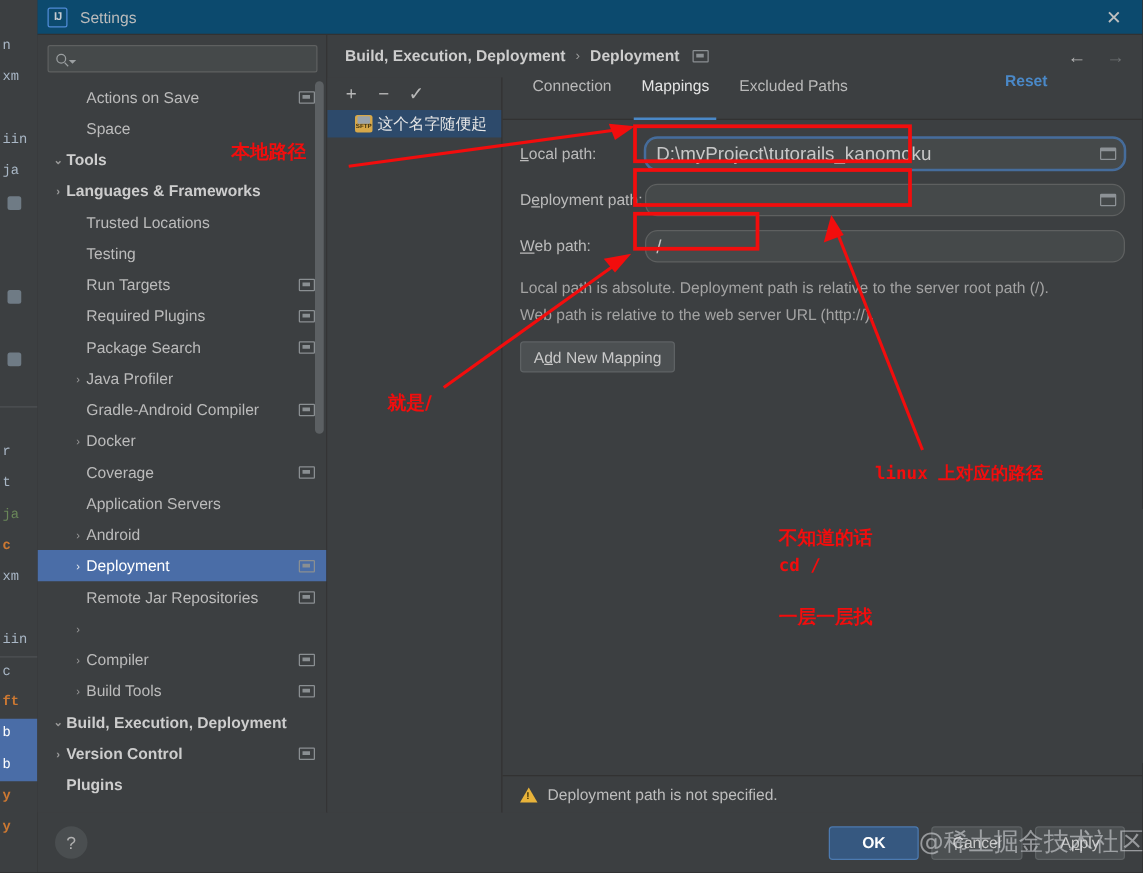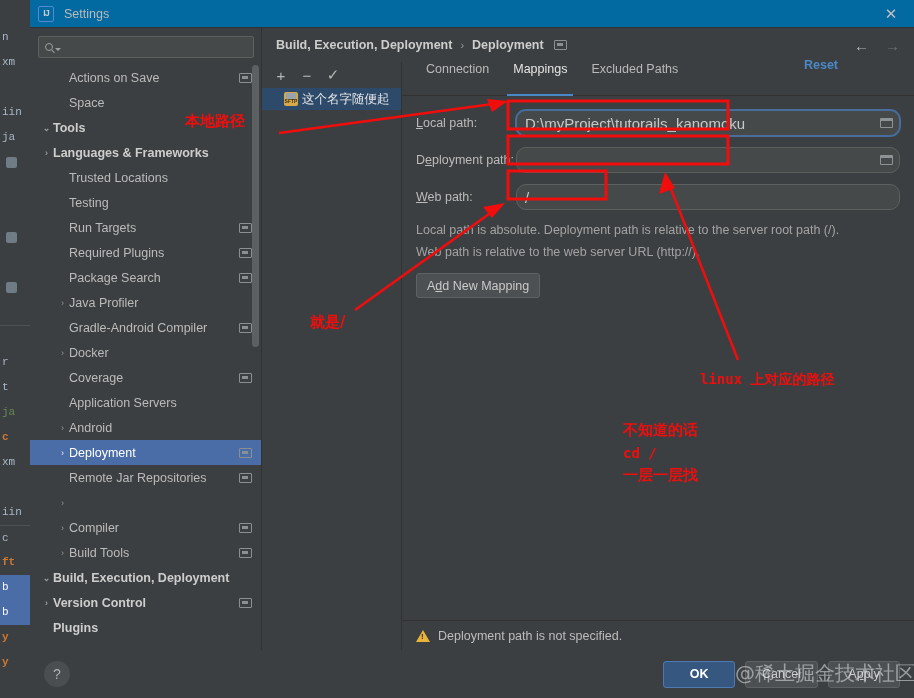--- a/index.html
+++ b/index.html
@@ -30,21 +30,21 @@
     background: #6f7b85; border-radius: 2px; margin: 7px 0 0 4px;
   }
 
   
   .dialog {
     position: absolute; left: 30px; top: 0; width: 884px; height: 698px;
     background: #3c3f41; z-index: 2;
     display: flex; flex-direction: column;
   }
   .titlebar {
-    height: 28px; background: #0369a1; display: flex; align-items: center;
+    height: 28px; background: #0c4a6e; display: flex; align-items: center;
     padding-left: 8px; flex: none; position: relative;
   }
   .ij-logo {
     width: 16px; height: 16px; border: 1.5px solid #4f8bd6; border-radius: 2px;
     color: #c8cdd2; font-size: 9px; font-weight: bold; text-align: center;
     line-height: 13px; letter-spacing: -1px; flex: none;
   }
   .title-text { margin-left: 10px; font-size: 12.5px; color: #bbbbbb; }
   .close-btn {
     position: absolute; right: 0; top: 0; width: 46px; height: 28px;
@@ -529,17 +529,17 @@
       <polygon points="665,172 659,194 675,188" fill="#f20d0d" stroke="none"></polygon>
     </g>
   </svg>
 
   <div class="anno-layer" id="anno-text-layer">
       <div class="anno-text cn" style="left: 185px; top: 112px; font-size: 15px;">本地路径</div>
       <div class="anno-text cn" style="left: 310px; top: 313px; font-size: 15px;">就是/</div>
       <div class="anno-text mono" style="left: 700px; top: 371px; font-size: 14px;">linux 上对应的路径</div>
       <div class="anno-text cn" style="left: 623px; top: 421px; font-size: 15px;">不知道的话</div>
       <div class="anno-text mono" style="left: 623px; top: 445px; font-size: 14px;">cd /</div>
-      <div class="anno-text cn" style="left: 623px; top: 466px; font-size: 15px;">一层一层找</div>
+      <div class="anno-text cn" style="left: 623px; top: 484px; font-size: 15px;">一层一层找</div>
     </div>
 
   <div class="watermark" id="watermark" style="left: 735px; top: 660px;">@稀土掘金技术社区</div>
 </div>
 
 </body></html>

